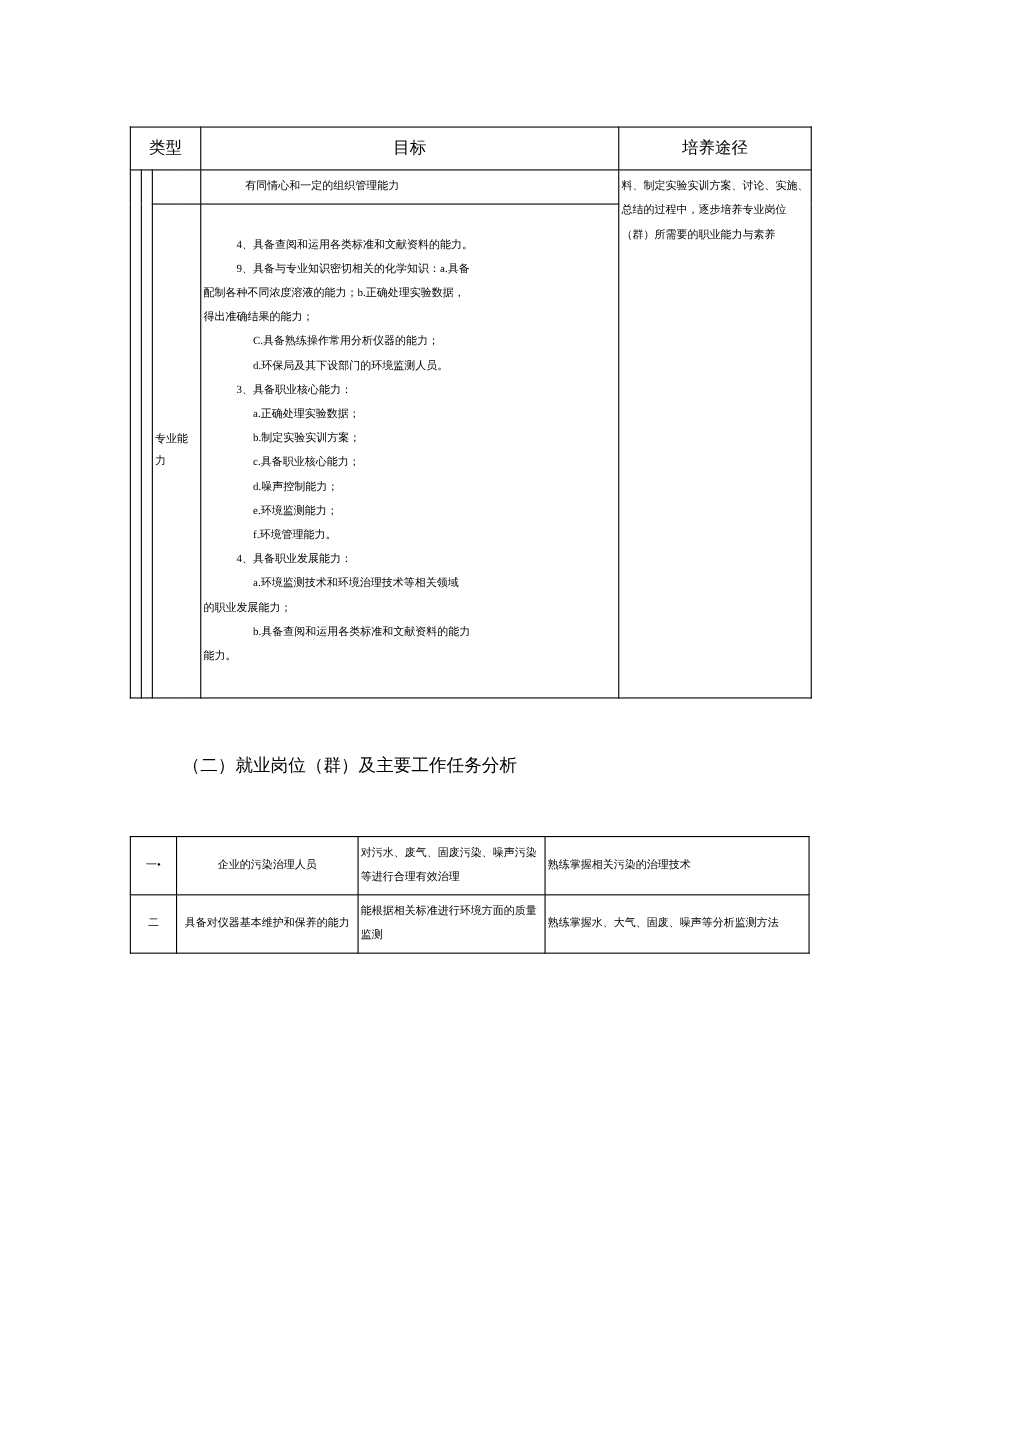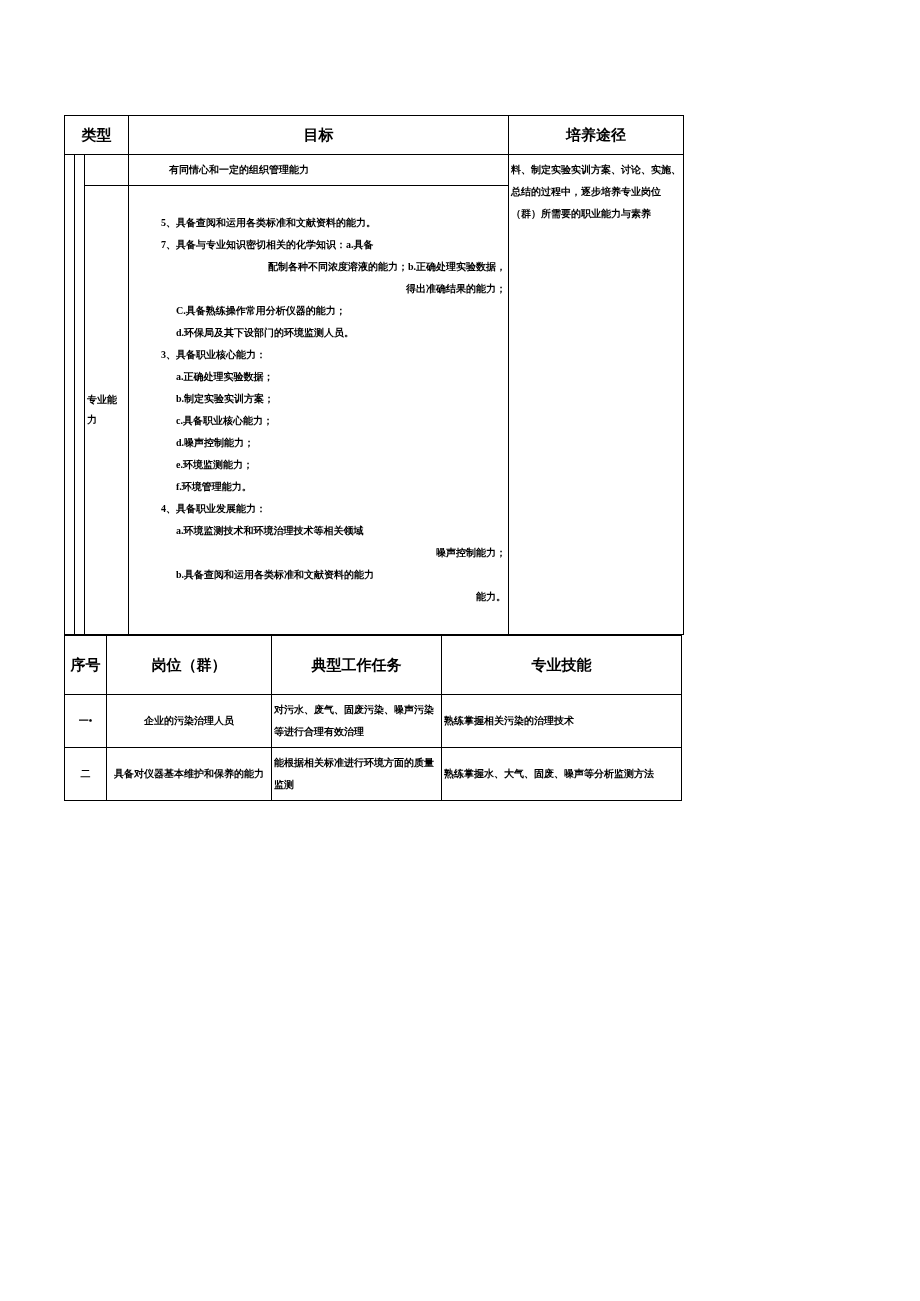--- a/index.html
+++ b/index.html
@@ -6,23 +6,22 @@
     font-family: "SimSun", "宋体", serif;
     font-size: 15px;
     color: #000;
     background: #fff;
     margin: 0;
     padding: 0;
   }
   .page {
     width: 772px;
     min-height: 1301px;
-    padding: 115px 130px 0 64px;
+    padding: 115px 130px 0 118px;
     box-sizing: border-box;
-    font-weight: bold;
   }
   table {
     border-collapse: collapse;
     width: 100%;
     table-layout: fixed;
   }
   td {
     border: 1px solid #000;
     vertical-align: top;
     padding: 4px 2px;
@@ -45,21 +44,21 @@
     padding: 4px 2px;
     line-height: 2.2;
   }
   .section-title {
     margin: 48px 0 48px 48px;
     font-size: 16px;
     line-height: 1.8;
   }
   .indent1 { text-indent: 3em; display: block; }
   .indent2 { text-indent: 4.5em; display: block; }
-  .noindent { text-indent: 0; display: block; text-align: right; }
+  .noindent { text-indent: 0; display: block; }
   .t2 col.c0 { width: 42px; }
   .t2 col.c1 { width: 165px; }
   .t2 col.c2 { width: 170px; }
   .t2 col.c3 { width: 240px; }
   .t1 col.c0 { width: 10px; }
   .t1 col.c1 { width: 10px; }
   .t1 col.c2 { width: 22px; }
   .t1 col.c3 { width: 22px; }
   .t1 col.c4 { width: 380px; }
   .t1 col.c5 { width: 175px; }
@@ -90,59 +89,54 @@
       <td colspan="2" class="vertical-text"></td>
       <td class="content-cell" style="padding-left:40px;">有同情心和一定的组织管理能力</td>
       <td rowspan="2" class="content-cell">料、制定实验实训方案、讨论、实施、总结的过程中，逐步培养专业岗位（群）所需要的职业能力与素养</td>
     </tr>
     <tr>
       <td colspan="2" class="vertical-text">
         <span>专业能力</span>
       </td>
       <td class="content-cell">
         <span>&nbsp;</span>
-        <span class="indent1">5、具备查阅和运用各类标准和文献资料的能力。</span>
-        <span class="indent1">7、具备与专业知识密切相关的化学知识：a.具备</span>
+        <span class="indent1">4、具备查阅和运用各类标准和文献资料的能力。</span>
+        <span class="indent1">9、具备与专业知识密切相关的化学知识：a.具备</span>
         <span class="noindent">配制各种不同浓度溶液的能力；b.正确处理实验数据，</span>
         <span class="noindent">得出准确结果的能力；</span>
         <span class="indent2">C.具备熟练操作常用分析仪器的能力；</span>
         <span class="indent2">d.环保局及其下设部门的环境监测人员。</span>
         <span class="indent1">3、具备职业核心能力：</span>
         <span class="indent2">a.正确处理实验数据；</span>
         <span class="indent2">b.制定实验实训方案；</span>
         <span class="indent2">c.具备职业核心能力；</span>
         <span class="indent2">d.噪声控制能力；</span>
         <span class="indent2">e.环境监测能力；</span>
         <span class="indent2">f.环境管理能力。</span>
         <span class="indent1">4、具备职业发展能力：</span>
         <span class="indent2">a.环境监测技术和环境治理技术等相关领域</span>
-        <span class="noindent">噪声控制能力；</span>
+        <span class="noindent">的职业发展能力；</span>
         <span class="indent2">b.具备查阅和运用各类标准和文献资料的能力</span>
         <span class="noindent">能力。</span>
         <span>&nbsp;</span>
       </td>
     </tr>
   </tbody>
     </table>
 
+  <div class="section-title">（二）就业岗位（群）及主要工作任务分析</div>
 
   <table class="t2">
     <colgroup>
       <col class="c0">
         <col class="c1">
         <col class="c2">
         <col class="c3">
     </colgroup>
     <tbody>
-        <tr>
-      <td class="header-cell" style="padding:14px 2px;">序号</td>
-      <td class="header-cell">岗位（群）</td>
-      <td class="header-cell">典型工作任务</td>
-      <td class="header-cell">专业技能</td>
-    </tr>
     <tr>
       <td class="center">一•</td>
       <td class="center">企业的污染治理人员</td>
       <td class="content-cell">对污水、废气、固废污染、噪声污染等进行合理有效治理</td>
       <td class="content-cell" style="vertical-align:middle;">熟练掌握相关污染的治理技术</td>
     </tr>
     <tr>
       <td class="center">二</td>
       <td class="center">具备对仪器基本维护和保养的能力</td>
       <td class="content-cell">能根据相关标准进行环境方面的质量监测</td>

